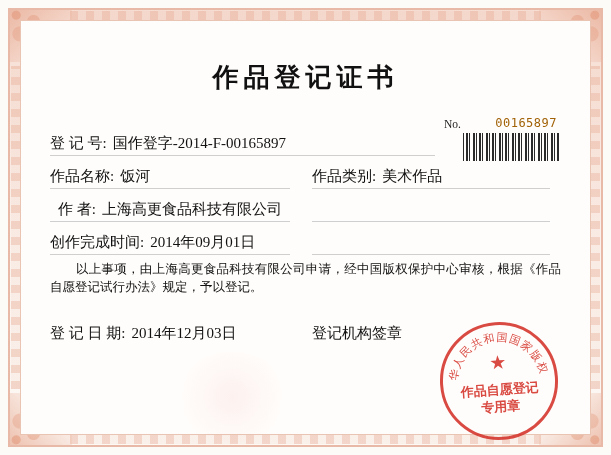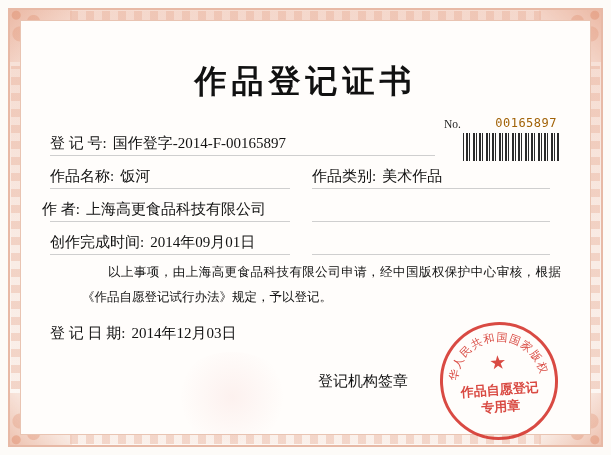--- a/index.html
+++ b/index.html
@@ -79,21 +79,21 @@
     position: absolute;
     left: 22px; top: 22px;
     width: 567px; height: 411px;
   }
 
   .title {
     position: absolute;
     left: 0; right: 0;
     top: 38px;
     text-align: center;
-    font-size: 32px;
+    font-size: 26px;
     font-weight: bold;
     letter-spacing: 5px;
     color: #111;
     font-family: Liberation Serif, serif;
   }
 
   .serial-label {
     position: absolute;
     right: 128px;
     top: 96px;
@@ -138,25 +138,24 @@
     height: 1px;
     background: #cfcfcf;
   }
 
   .para {
     position: absolute;
     left: 28px;
     right: 28px;
     top: 238px;
     font-size: 12.5px;
-    line-height: 25px;
+    line-height: 18px;
     text-indent: 26px;
     color: #111;
     text-align: justify;
-    margin-left: 32px;
   }
 
   
   .seal {
     position: absolute;
     left: 418px;
     top: 300px;
     width: 112px;
     height: 112px;
     border-radius: 50%;
@@ -236,38 +235,38 @@
 
     <div class="field" style="left:290px; top:145px;">
       <span class="flabel">作品类别:</span><span class="fval">美术作品</span>
     </div>
     <div class="field" style="left:28px; top:145px;">
       <span class="flabel">作品名称:</span><span class="fval">饭河</span>
     </div>
     <div class="rowline" style="left:28px; top:166px; width:240px;"></div>
     <div class="rowline" style="left:290px; top:166px; width:238px;"></div>
 
-    <div class="field" style="left:20px; top:178px;">
+    <div class="field" style="left:36px; top:178px;">
       <span class="flabel">作    者:</span><span class="fval">上海高更食品科技有限公司</span>
     </div>
     <div class="rowline" style="left:28px; top:199px; width:240px;"></div>
     <div class="rowline" style="left:290px; top:199px; width:238px;"></div>
 
     <div class="field" style="left:28px; top:211px;text-align:center;">
       <span class="flabel">创作完成时间:</span><span class="fval">2014年09月01日</span>
     </div>
     <div class="rowline" style="left:28px; top:232px; width:240px;"></div>
     <div class="rowline" style="left:290px; top:232px; width:238px;"></div>
 
     <div class="para">以上事项，由上海高更食品科技有限公司申请，经中国版权保护中心审核，根据《作品自愿登记试行办法》规定，予以登记。</div>
 
     <div class="field" style="left:28px; top:302px;">
       <span class="flabel">登 记 日 期:</span><span class="fval">2014年12月03日</span>
     </div>
-    <div class="field" style="left:296px; top:302px;margin-top:48px;">登记机构签章</div>
+    <div class="field" style="left:290px; top:302px;">登记机构签章</div>
 
     <div class="watermark"></div>
 
     <div class="seal">
       <svg class="arc" viewBox="0 0 112 112">
         <defs>
           <path id="sealArc" d="M 14,58 A 42,42 0 0 1 98,58"></path>
         </defs>
         <text>
           <textPath href="#sealArc" startOffset="50%" text-anchor="middle">中华人民共和国国家版权局</textPath>

